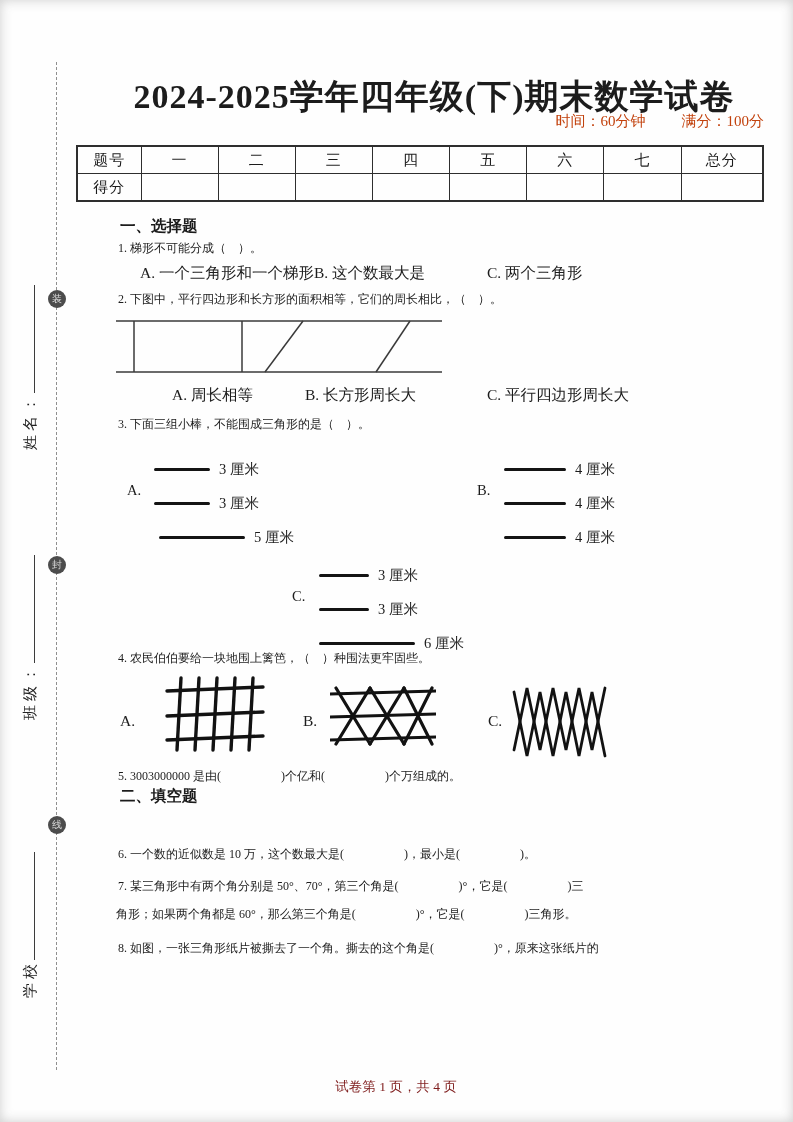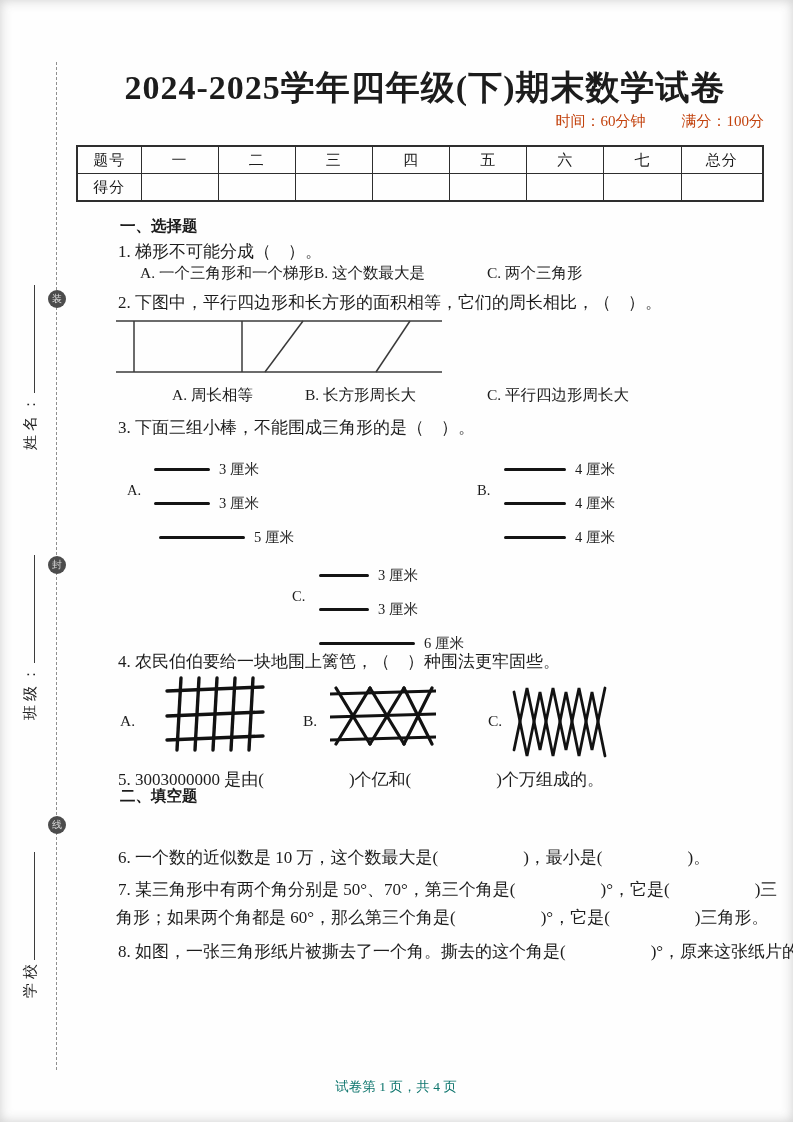--- a/index.html
+++ b/index.html
@@ -15,46 +15,46 @@
   .badge{position:absolute;left:48px;width:18px;height:18px;border-radius:50%;
     background:#4c4c4c;color:#dcdcdc;font-size:10px;line-height:18px;text-align:center;
     font-family:"Liberation Sans","DejaVu Sans",sans-serif;}
   .bfield{position:absolute;left:21px;transform:rotate(-90deg);transform-origin:0 0;
     display:flex;align-items:flex-end;white-space:nowrap;font-size:15px;color:#222;}
   .bfield .lbl{letter-spacing:4px;}
   .bfield .blank{display:inline-block;width:108px;height:3px;
     border-bottom:1.6px solid #3c3c3c;margin-bottom:5px;}
   
   .main{position:absolute;left:76px;top:0;width:692px;height:1122px;}
-  .title{position:absolute;top:62px;left:0;width:100%;margin:3px;text-align:center;
+  .title{position:absolute;top:62px;left:0;width:100%;margin:12px;text-align:center;
     font-size:34px;font-weight:bold;letter-spacing:1px;}
   .info{position:absolute;top:112px;right:4px;font-size:15px;color:#c2410c;}
   .info .gap{display:inline-block;width:36px;}
   table.score{position:absolute;top:145px;left:0;width:688px;border-collapse:collapse;
     table-layout:fixed;font-size:15px;border:2px solid #2e2e2e;}
   table.score td{border:1px solid #2e2e2e;height:26px;text-align:center;
     letter-spacing:1px;padding:0;}
   td.wide{letter-spacing:4px;}
   
   .sec-h{position:absolute;left:44px;font-size:15.5px;font-weight:bold;white-space:nowrap;}
-  .qt{position:absolute;left:42px;font-size:17px;white-space:nowrap;}
+  .qt{position:absolute;left:42px;font-size:12px;white-space:nowrap;}
   .opts{position:absolute;left:64px;width:620px;height:22px;font-size:15.5px;white-space:nowrap;}
   .opts .abs-c{position:absolute;left:347px;top:0;}
   .opts .abs-a{position:absolute;left:0;top:0;margin-left:32px;}
   .opts .abs-b{position:absolute;left:165px;top:0;}
   svg.fig{position:absolute;}
   
   .sticks{position:absolute;font-size:14.5px;}
   .sticks .glabel{position:absolute;left:0;top:22px;}
   .srows{margin-left:27px;display:flex;flex-direction:column;gap:16px;}
   .srow{display:flex;align-items:center;gap:9px;height:18px;}
   .stick{height:0;border-top:3px solid #141414;border-radius:2px;}
   .fence-label{position:absolute;font-size:15.5px;}
   .footer{position:absolute;left:200px;top:1078px;width:240px;text-align:center;
-    font-size:13.5px;color:#0f766e;}
+    font-size:13.5px;color:#7f1d1d;}
 </style>
 </head>
 <body>
 
 <div class="dash-line"></div>
 <div class="badge" style="top:290px">装</div>
 <div class="badge" style="top:556px">封</div>
 <div class="badge" style="top:816px">线</div>
 
 <div class="bfield" style="top:450px">

